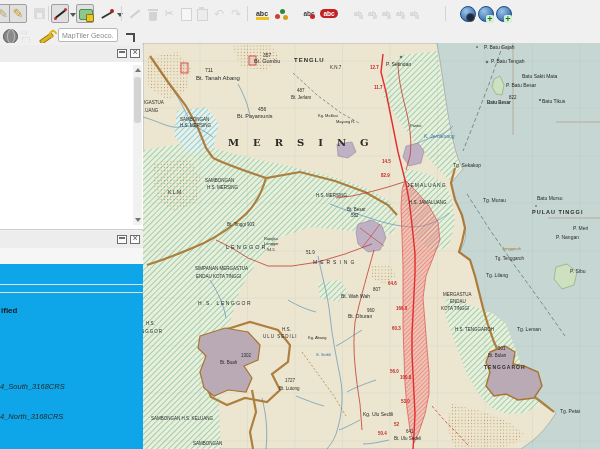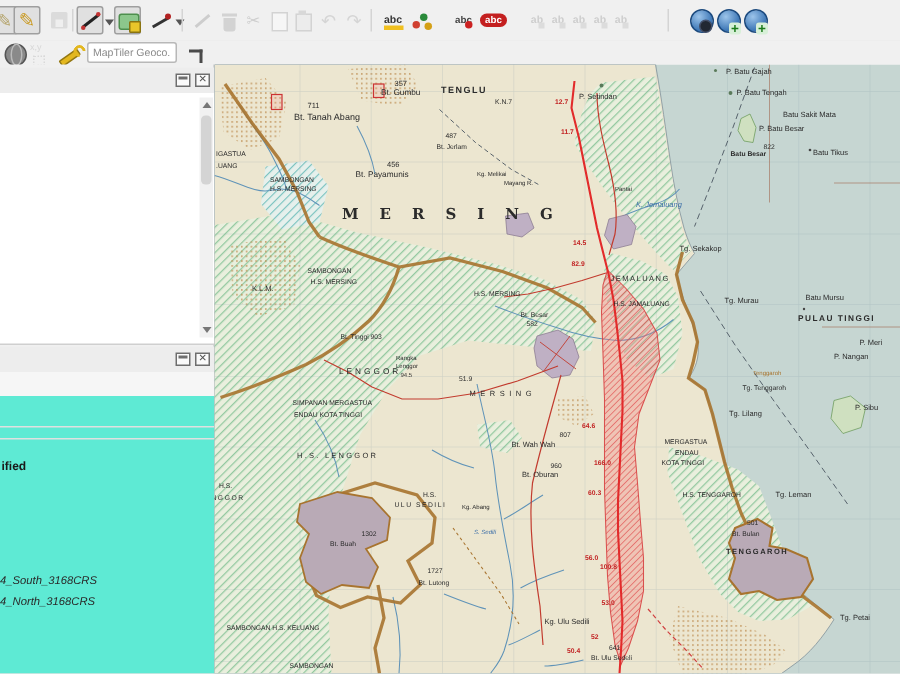--- a/index.html
+++ b/index.html
@@ -63,21 +63,21 @@
 
   .geo{position:absolute;left:58px;top:1px;width:52px;height:12px;border:1px solid #b8b8b8;border-radius:2px;
        background:#fff;font-size:7px;color:#8a8a8a;padding:0 3px;font-family:"Liberation Sans",sans-serif}
 
   
   .dock{position:absolute;left:0;top:43px;width:143px;height:406px;background:#f0f0f0;border-right:1px solid #d6d6d6;box-sizing:border-box}
   .p1head{position:absolute;left:0;top:2px;width:143px;height:17px;background:#ededed;border-bottom:1px solid #dcdcdc}
   .p1body{position:absolute;left:0;top:19px;width:143px;height:167px;background:#ffffff;border-bottom:1px solid #cfcfcf}
   .p2head{position:absolute;left:0;top:188px;width:143px;height:17px;background:#ededed;border-bottom:1px solid #dcdcdc}
   .p2strip{position:absolute;left:0;top:205px;width:143px;height:16px;background:#f6f6f6;border-bottom:1px solid #e2e2e2}
-  .p2body{position:absolute;left:0;top:221px;width:143px;height:185px;background:#5eead4}
+  .p2body{position:absolute;left:0;top:221px;width:143px;height:185px;background:#0ea5e9}
   .ph-btns{position:absolute;right:3px;top:4px;display:flex;gap:3px}
   .phbtn{width:10px;height:9px;border:1px solid #6e6e6e;background:#fafafa;position:relative;box-sizing:border-box}
   .phbtn.float::before{content:"";position:absolute;left:1px;top:1px;right:1px;height:2px;background:#6e6e6e}
   .phbtn.close::before{content:"×";position:absolute;left:1.5px;top:-3px;font-size:9px;color:#555}
   .vscroll{position:absolute;right:1px;top:3px;width:9px;height:160px;background:#f1f1f1}
   .thumb{position:absolute;left:1px;top:12px;width:7px;height:46px;background:#d4d4d4;border-radius:3px}
   .sarrow{position:absolute;left:1.5px;width:0;height:0;border-left:3px solid transparent;border-right:3px solid transparent}
   .sarrow.up{top:3px;border-bottom:4px solid #777}
   .sarrow.down{bottom:3px;border-top:4px solid #777}
   .divline{position:absolute;left:0;width:143px;height:1px;background:#e0e0e0}
@@ -158,21 +158,21 @@
         <span class="phbtn float"></span>
         <span class="phbtn close"></span>
       </div>
     </div>
     <div class="p2strip"></div>
     <div class="p2body">
       <div class="divline" style="top:20px"></div>
       <div class="divline" style="top:28px"></div>
       <div class="modfrag">ified</div>
       <div class="layer-entry" style="top:118px">4_South_3168CRS</div>
-      <div class="layer-entry" style="top:132px">4_North_3168CRS</div>
+      <div class="layer-entry" style="top:148px">4_North_3168CRS</div>
     </div>
   </div>
 
   <svg id="map" viewBox="143 43 457 406" xmlns="http://www.w3.org/2000/svg">
     <defs>
       <pattern id="gh" width="4" height="4" patternUnits="userSpaceOnUse" patternTransform="rotate(45)">
         <rect width="4" height="4" fill="#e9efdd"></rect>
         <line x1="0" y1="0" x2="0" y2="4" stroke="#93c9a0" stroke-width="1.7"></line>
       </pattern>
       <pattern id="th" width="4" height="4" patternUnits="userSpaceOnUse" patternTransform="rotate(45)">

